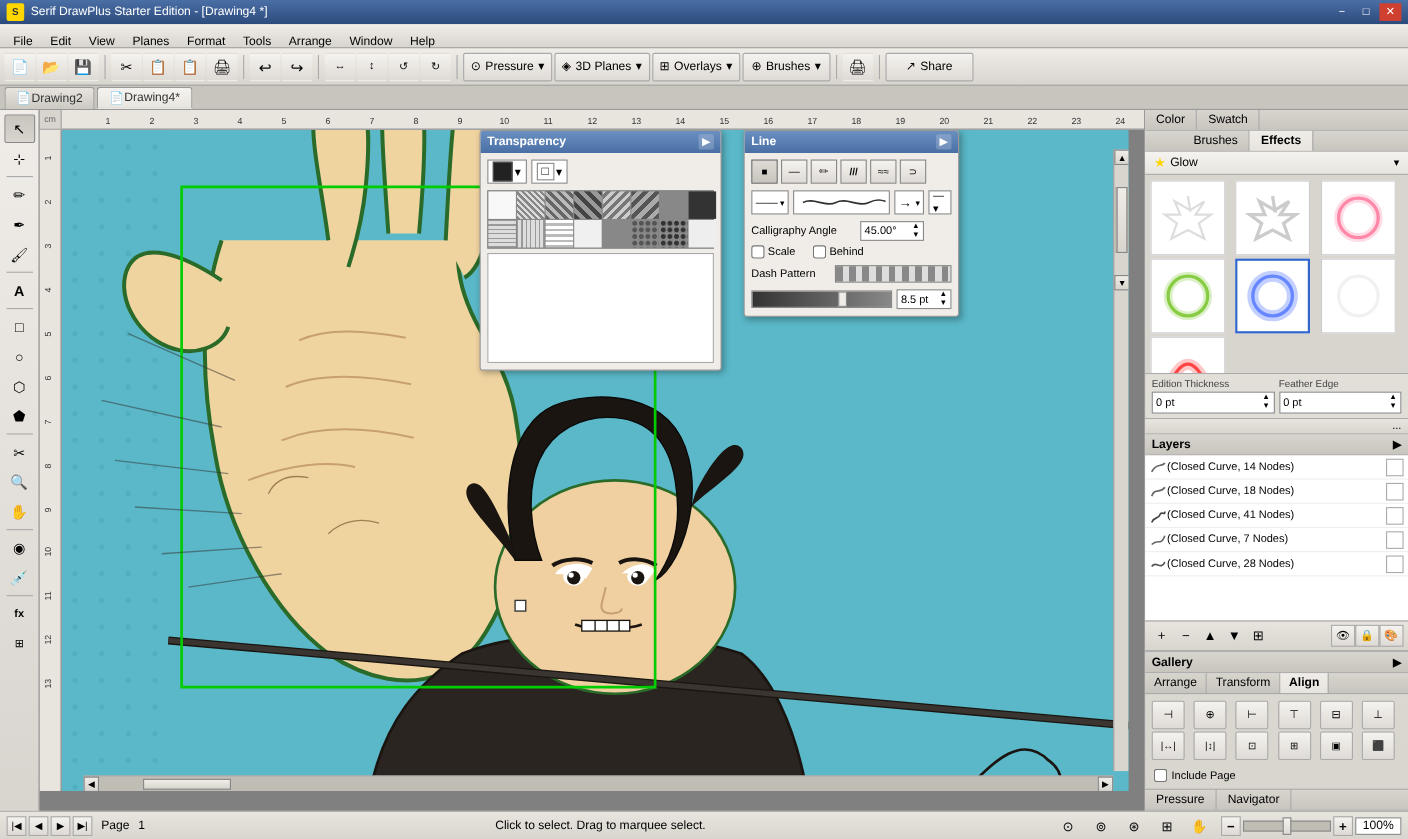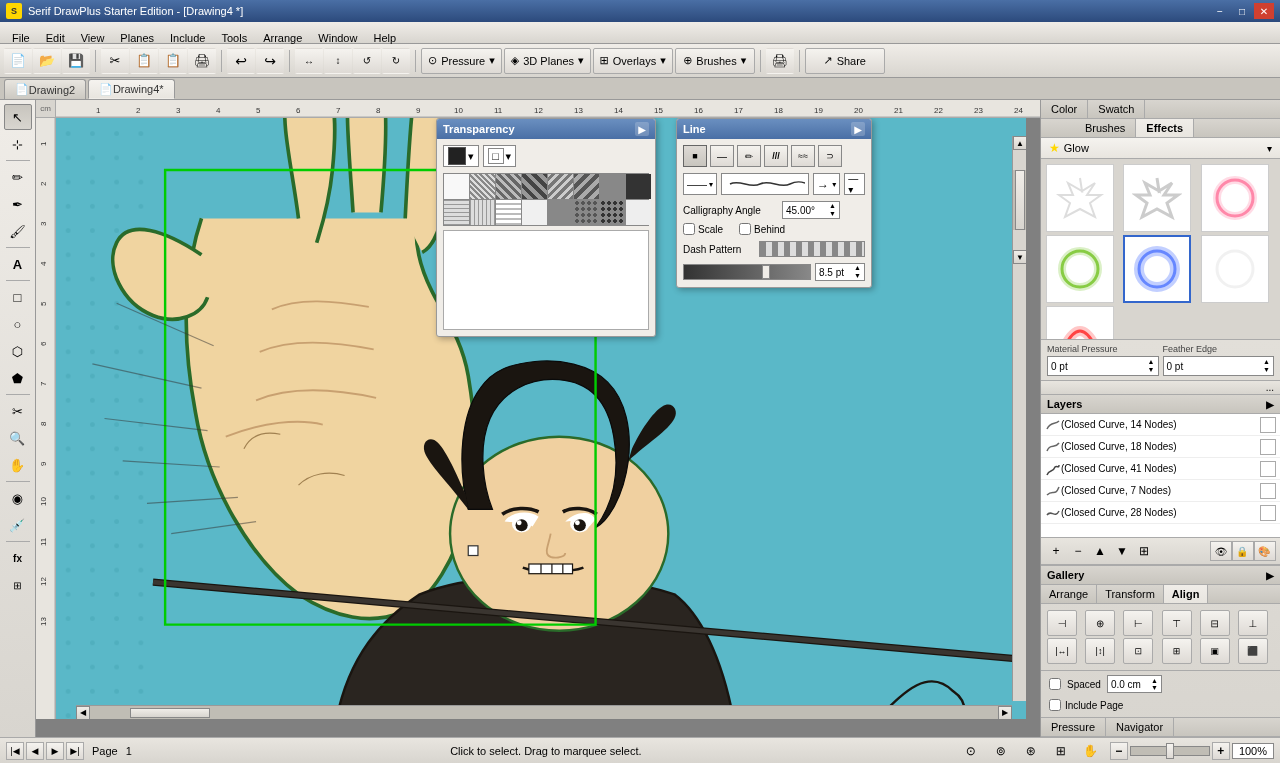--- a/index.html
+++ b/index.html
@@ -491,21 +491,21 @@
     <button class="title-btn">□</button>
     <button class="title-btn close">✕</button>
   </div>
 </div>
 
 <div id="menu-bar">
   <div class="menu-item">File</div>
   <div class="menu-item">Edit</div>
   <div class="menu-item">View</div>
   <div class="menu-item">Planes</div>
-  <div class="menu-item">Include</div>
+  <div class="menu-item">Format</div>
   <div class="menu-item">Tools</div>
   <div class="menu-item">Arrange</div>
   <div class="menu-item">Window</div>
   <div class="menu-item">Help</div>
 </div>
 
 <div id="toolbar">
   <div class="tb-group">
     <button class="tb-btn" title="New">📄</button>
     <button class="tb-btn" title="Open">📂</button>
@@ -939,21 +939,21 @@
       <div style="width:68px;height:50px;background:white;border:1px solid #ccc;display:flex;align-items:center;justify-content:center;cursor:pointer;">
         <svg width="50" height="40">
             <path d="M10,35 Q25,5 40,35" fill="none" stroke="#ff4444" stroke-width="3"></path>
             <path d="M10,35 Q25,5 40,35" fill="none" stroke="#ff4444" stroke-width="10" opacity="0.3"></path>
           </svg>
       </div>
     </div>
 
     <div style="display:flex;gap:4px;padding:4px 6px;border-bottom:1px solid #aaa;border-top:1px solid #aaa;">
       <div style="flex:1;">
-        <div style="font-size:9px;color:#444;margin-bottom:2px;">Material Pressure</div>
+        <div style="font-size:9px;color:#444;margin-bottom:2px;">Edition Thickness</div>
         <div style="display:flex;align-items:center;border:1px solid #888;background:white;height:20px;padding:0 3px;font-size:10px;">
           <span>0 pt</span>
           <div style="display:flex;flex-direction:column;margin-left:auto;">
             <span style="font-size:7px;line-height:8px;cursor:pointer;">▲</span>
             <span style="font-size:7px;line-height:8px;cursor:pointer;">▼</span>
           </div>
         </div>
       </div>
       <div style="flex:1;">
         <div style="font-size:9px;color:#444;margin-bottom:2px;">Feather Edge</div>
@@ -1044,31 +1044,20 @@
       <button class="align-btn" title="Align Center V" style="font-size:10px;">⊟</button>
       <button class="align-btn" title="Align Bottom" style="font-size:10px;">⊥</button>
       <button class="align-btn" title="Distribute H" style="font-size:9px;">|↔|</button>
       <button class="align-btn" title="Distribute V" style="font-size:9px;">|↕|</button>
       <button class="align-btn" title="Align Page" style="font-size:9px;">⊡</button>
       <button class="align-btn" title="Align Spread" style="font-size:9px;">⊞</button>
       <button class="align-btn" title="Align Margin" style="font-size:9px;">▣</button>
       <button class="align-btn" title="Align Object" style="font-size:9px;">⬛</button>
     </div>
 
-    <div class="spaced-row">
-      <input type="checkbox" style="width: 12px; height: 12px;">
-      <span>Spaced</span>
-      <div class="spaced-input">
-        <span>0.0 cm</span>
-        <div style="display:flex;flex-direction:column;">
-          <span style="font-size:7px;line-height:7px;cursor:pointer;">▲</span>
-          <span style="font-size:7px;line-height:7px;cursor:pointer;">▼</span>
-        </div>
-      </div>
-    </div>
 
     <div class="include-page-row">
       <input type="checkbox" style="width: 12px; height: 12px;">
       <span>Include Page</span>
     </div>
 
     <div class="rp-tabs" style="border-top:1px solid #aaa;">
       <div class="rp-tab">Pressure</div>
       <div class="rp-tab">Navigator</div>
     </div>

